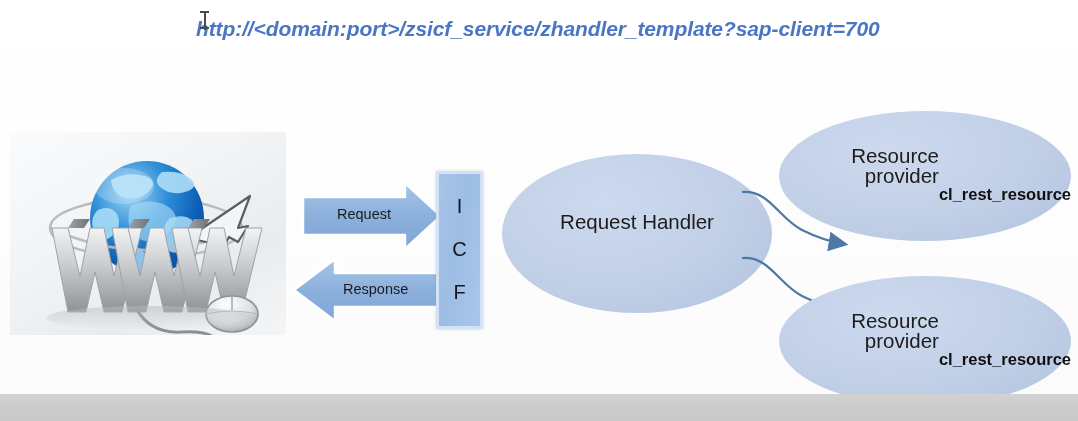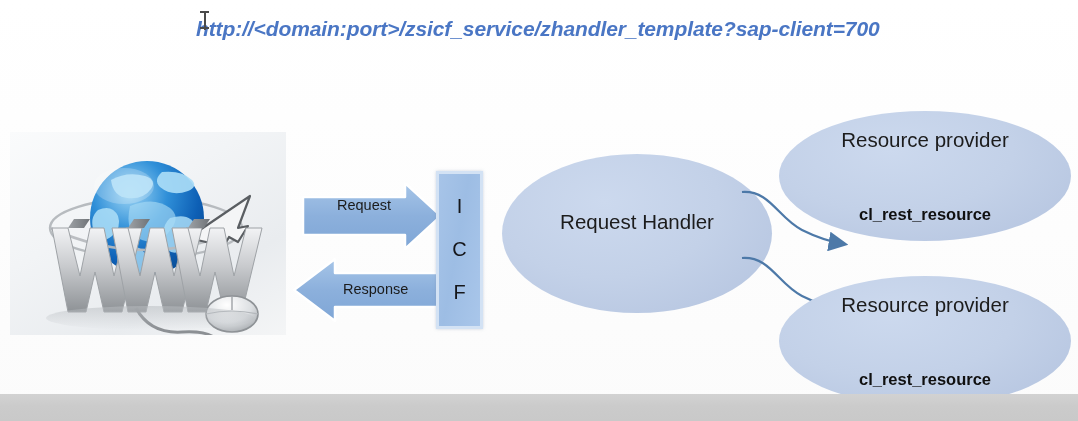--- a/index.html
+++ b/index.html
@@ -44,21 +44,21 @@
     border:3px solid #d3e2f4;
     box-sizing:border-box;
     display:flex;flex-direction:column;align-items:center;justify-content:space-around;
     padding:10px 0 12px 0;
     box-shadow:0 0 3px rgba(120,140,170,.35);}
   .icf-letter{font-size:20px;color:#16171b;line-height:1;font-family:"Liberation Sans", sans-serif;}
 
   
   .ellipse{position:absolute;border-radius:50%;
     background:radial-gradient(ellipse at 38% 30%, #ccd9ee 0%, #c3d1e8 48%, #b9c8e2 80%, #b2c2de 100%);
-    display:flex;flex-direction:column;align-items:center;justify-content:center;
+    display:flex;flex-direction:row;align-items:center;justify-content:center;
     text-align:right;}
   .el-title{font-size:20.5px;color:#1c1c1c;line-height:1;}
   .el-sub{font-size:16.5px;font-weight:bold;color:#101010;line-height:1;margin-top:36px;}
 
   #handler{left:502px;top:154px;width:270px;height:159px;}
   #handler .el-title{margin-bottom:22px;}
 
   #res-top{left:779px;top:111px;width:292px;height:130px;}
   #res-top .el-title{margin-bottom:20px;}
   #res-bot{left:779px;top:276px;width:292px;height:130px;}
@@ -147,21 +147,21 @@
     <svg width="142" height="70" viewBox="0 0 142 70" xmlns="http://www.w3.org/2000/svg">
       <defs>
         <linearGradient id="arrG1" x1="0" y1="0" x2="0" y2="1">
           <stop offset="0%" stop-color="#a6c5e8"></stop>
           <stop offset="50%" stop-color="#8cb0dc"></stop>
           <stop offset="100%" stop-color="#7fa6d6"></stop>
         </linearGradient>
       </defs>
       <path d="M2 16 L104 16 L104 2 L140 35 L104 68 L104 54 L2 54 Z" fill="url(#arrG1)" stroke="#ffffff" stroke-width="2.5" stroke-linejoin="round"></path>
     </svg>
-    <span class="arrow-label" style="left:36px;top:16px;">Request</span>
+    <span class="arrow-label" style="left:36px;top:25px;">Request</span>
   </div>
 
   <div class="blockarrow" style="left:291px;top:256px;width:152px;height:68px;">
     <svg width="152" height="68" viewBox="0 0 152 68" xmlns="http://www.w3.org/2000/svg">
       <defs>
         <linearGradient id="arrG2" x1="0" y1="0" x2="0" y2="1">
           <stop offset="0%" stop-color="#a6c5e8"></stop>
           <stop offset="50%" stop-color="#8cb0dc"></stop>
           <stop offset="100%" stop-color="#7fa6d6"></stop>
         </linearGradient>

